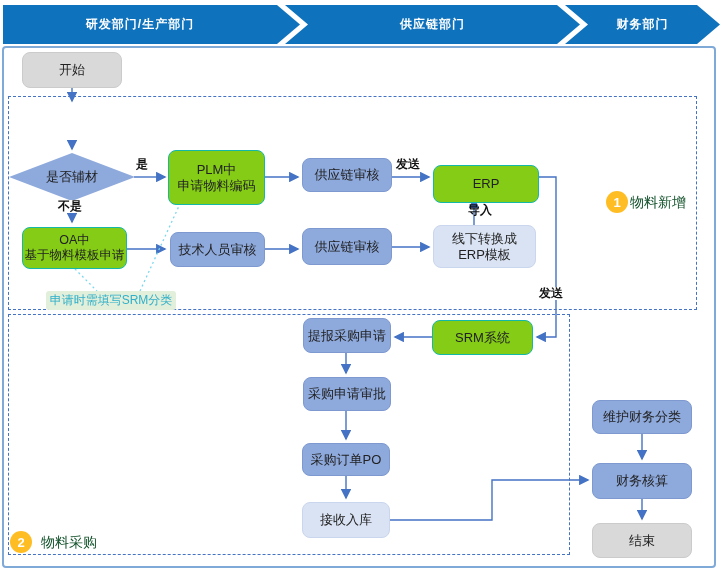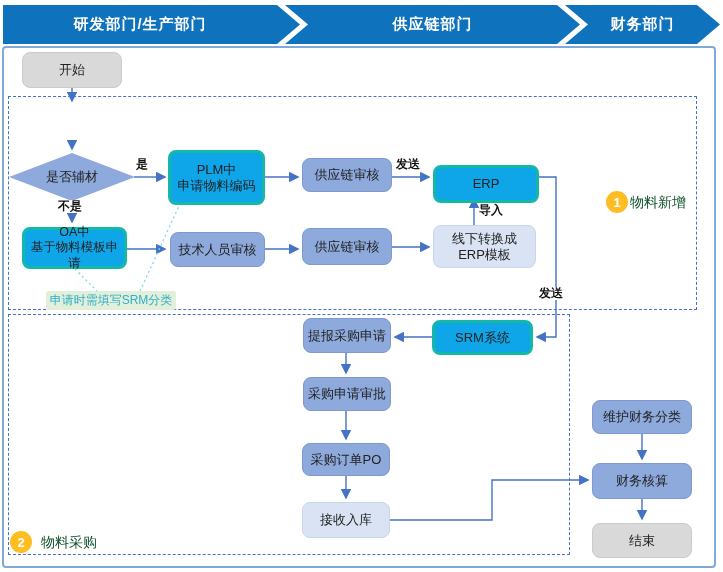--- a/index.html
+++ b/index.html
@@ -2,21 +2,21 @@
 <html><head>
 <meta charset="utf-8">
 <style>
   html,body{margin:0;padding:0;background:#ffffff;}
   body{font-family:"Liberation Sans","DejaVu Sans",sans-serif;}
   .stage{position:relative;width:723px;height:572px;background:#ffffff;overflow:hidden;}
 
   
   .banner{position:absolute;top:5px;height:39px;background:#0F72BD;color:#ffffff;
           display:flex;align-items:center;justify-content:center;
-          font-size:15px;font-weight:bold;letter-spacing:1px;}
+          font-size:12px;font-weight:bold;letter-spacing:1px;}
   .banner.first{clip-path:polygon(0 0,calc(100% - 23px) 0,100% 50%,calc(100% - 23px) 100%,0 100%);}
   .banner.next{clip-path:polygon(0 0,calc(100% - 23px) 0,100% 50%,calc(100% - 23px) 100%,0 100%,23px 50%);}
   .banner .cap{padding-right:23px;}
   .banner.next .cap{padding-left:23px;}
 
   
   .frame{position:absolute;left:2px;top:46px;width:710px;height:518px;
          border:2px solid #7FA9D6;border-radius:4px;background:transparent;}
 
   
@@ -24,21 +24,21 @@
   .region1{left:8px;top:96px;width:687px;height:212px;}
   .region2{left:8px;top:314px;width:560px;height:239px;}
 
   
   svg.wires{position:absolute;left:0;top:0;width:723px;height:572px;z-index:3;}
 
   
   .node{position:absolute;z-index:4;display:flex;flex-direction:column;align-items:center;justify-content:center;
         text-align:center;font-size:13px;line-height:1.22;color:#222222;border-radius:8px;box-sizing:border-box;}
   .blue{background:#8EA9DC;border:1px solid #7D99D0;}
-  .yellow{background:#0ea5e9;border:3px solid #14b8a6;}
+  .yellow{background:#84cc16;border:1px solid #14b8a6;}
   .light{background:#DAE3F3;border:1px solid #C9D6ED;}
   .gray{background:#D9D9D9;border:1px solid #CBCBCB;}
   .diamond{background:#8EA9DC;clip-path:polygon(50% 0,100% 50%,50% 100%,0 50%);border:none;border-radius:0;}
 
   
   .elabel{position:absolute;z-index:5;font-size:12px;font-weight:bold;color:#111111;line-height:1.1;}
   .elabel.bg{background:#ffffff;padding:0 1px;}
 
   
   .note{position:absolute;left:46px;top:291px;width:130px;height:19px;z-index:4;
@@ -157,21 +157,21 @@
   </div>
   <div class="node gray" style="left:592px;top:523px;width:100px;height:35px;">
     <span>结束</span>
   </div>
 
   <div class="note">申请时需填写SRM分类</div>
 
   <div class="elabel" style="left:136px;top:158px;">是</div>
   <div class="elabel bg" style="left:57px;top:200px;">不是</div>
   <div class="elabel" style="left:396px;top:158px;">发送</div>
-  <div class="elabel" style="left:479px;top:204px;font-family:Liberation Serif, serif;">导入</div>
+  <div class="elabel" style="left:468px;top:204px;font-family:Liberation Serif, serif;">导入</div>
   <div class="elabel bg" style="left:538px;top:287px;">发送</div>
 
   <div class="badge" style="left:606px;top:191px;">1</div>
   <div class="badge-label" style="left:630px;top:194px;">物料新增</div>
   <div class="badge" style="left:10px;top:531px;">2</div>
   <div class="badge-label" style="left:41px;top:534px;">物料采购</div>
 
 </div>
 
 </body></html>

